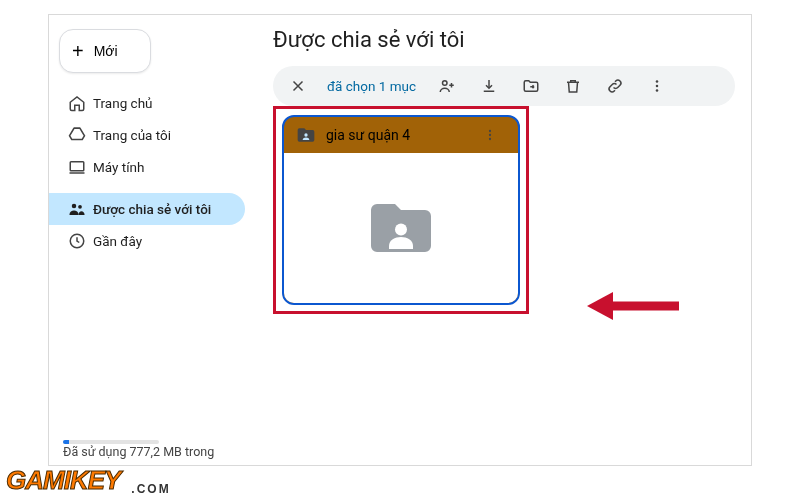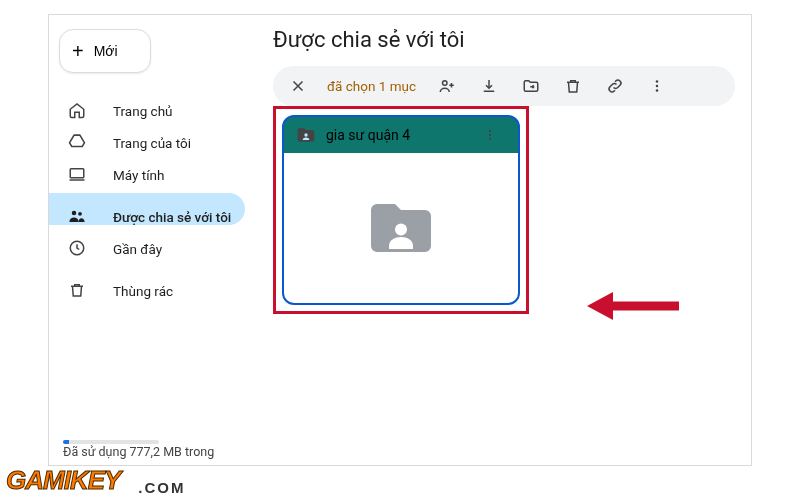--- a/index.html
+++ b/index.html
@@ -36,22 +36,22 @@
     border-radius: 14px;
     border: 1px solid #dadce0;
     background: #fff;
     padding: 0 14px 0 12px;
     font-size: 14px; font-weight: 500;
     cursor: pointer;
     box-shadow: 0 1px 2px rgba(0,0,0,0.08);
   }
   .plus { font-size: 20px; line-height: 1; font-weight: 400; }
   .nav-item {
-    display: flex; align-items: flex-end;
-    gap: 26px;
+    display: flex; align-items: center;
+    gap: 6px;
     height: 32px;
     padding: 0 12px 0 18px;
     border-radius: 0 16px 16px 0;
     margin-right: 10px;
     cursor: pointer;
     color: #1f1f1f;
   }
   .nav-item.active { background: #c2e7ff; font-weight: 500; }
   .nav-item .ic { width: 20px; display:flex; justify-content:center; }
   .nav-sep { height: 10px; }
@@ -82,42 +82,42 @@
     overflow: hidden;
   }
   .page-title { font-size: 22px; font-weight: 400; color:#1f1f1f; margin-bottom: 14px; }
   .selection-bar {
     display: flex; align-items: center;
     gap: 8px;
     background: #f1f3f4;
     border-radius: 22px;
     height: 40px;
     padding: 0 10px 0 8px;
-    color: #a16207;
+    color: #0369a1;
     font-size: 13.5px;
   }
   .sb-icon {
     width: 34px; height: 34px;
     display:flex; align-items:center; justify-content:center;
     border-radius: 50%;
     cursor:pointer;
   }
   .sb-text { padding: 0 6px 0 4px; }
 
   .section-label { font-size: 13px; color:#444; margin: 18px 0 6px 6px; }
 
   .highlight-box {
     border: 3px solid #c8102e;
     width: 256px;
     padding: 6px;
   }
   .folder-card {
     width: 100%;
     border: 2px solid #0b57d0;
-    background: #0f766e;
+    background: #a16207;
     border-radius: 12px;
     overflow: hidden;
     cursor: pointer;
   }
   .folder-hdr {
     display:flex; align-items:center;
     gap: 10px;
     padding: 8px 8px 8px 12px;
     font-size: 14px;
   }
@@ -138,27 +138,27 @@
     left: 6px; bottom: 4px;
     font-family: Impact, "Arial Black", sans-serif;
     font-size: 26px;
     font-style: italic;
     font-weight: 900;
     letter-spacing: -1px;
     color: #ff7a00;
     -webkit-text-stroke: 1px #4a2a00;
   }
   .watermark .com {
-    font-size: 15px;
+    font-size: 12px;
     font-style: normal;
     letter-spacing: 2px;
     color:#333;
     -webkit-text-stroke: 0;
     vertical-align: bottom;
-    margin-left: 18px;
+    margin-left: 11px;
   }
 
   svg { display:block; }
 </style>
 </head>
 <body>
 
 <div class="frame">
   <div class="app">
     <div class="sidebar">
@@ -212,30 +212,20 @@
           <svg width="18" height="18" viewBox="0 0 24 24" fill="none" stroke="#444" stroke-width="2">
               <circle cx="12" cy="12" r="9"></circle>
               <path d="M12 7v5l3 2"></path>
             </svg>
         </span>
         <span>Gần đây</span>
       </div>
 
       <div class="nav-sep"></div>
 
-      <div class="nav-item">
-        <span class="ic">
-          <svg width="18" height="18" viewBox="0 0 24 24" fill="none" stroke="#444" stroke-width="2">
-              <path d="M4 7h16"></path>
-              <path d="M9 7V5h6v2"></path>
-              <path d="M6 7l1 13h10l1-13"></path>
-            </svg>
-        </span>
-        <span>Thùng rác</span>
-      </div>
 
       <div class="storage">
         <div class="storage-bar"></div>
         <div style="">Đã sử dụng 777,2 MB trong</div>
       </div>
     </div>
 
     <div class="main">
       <div class="page-title">Được chia sẻ với tôi</div>
 

